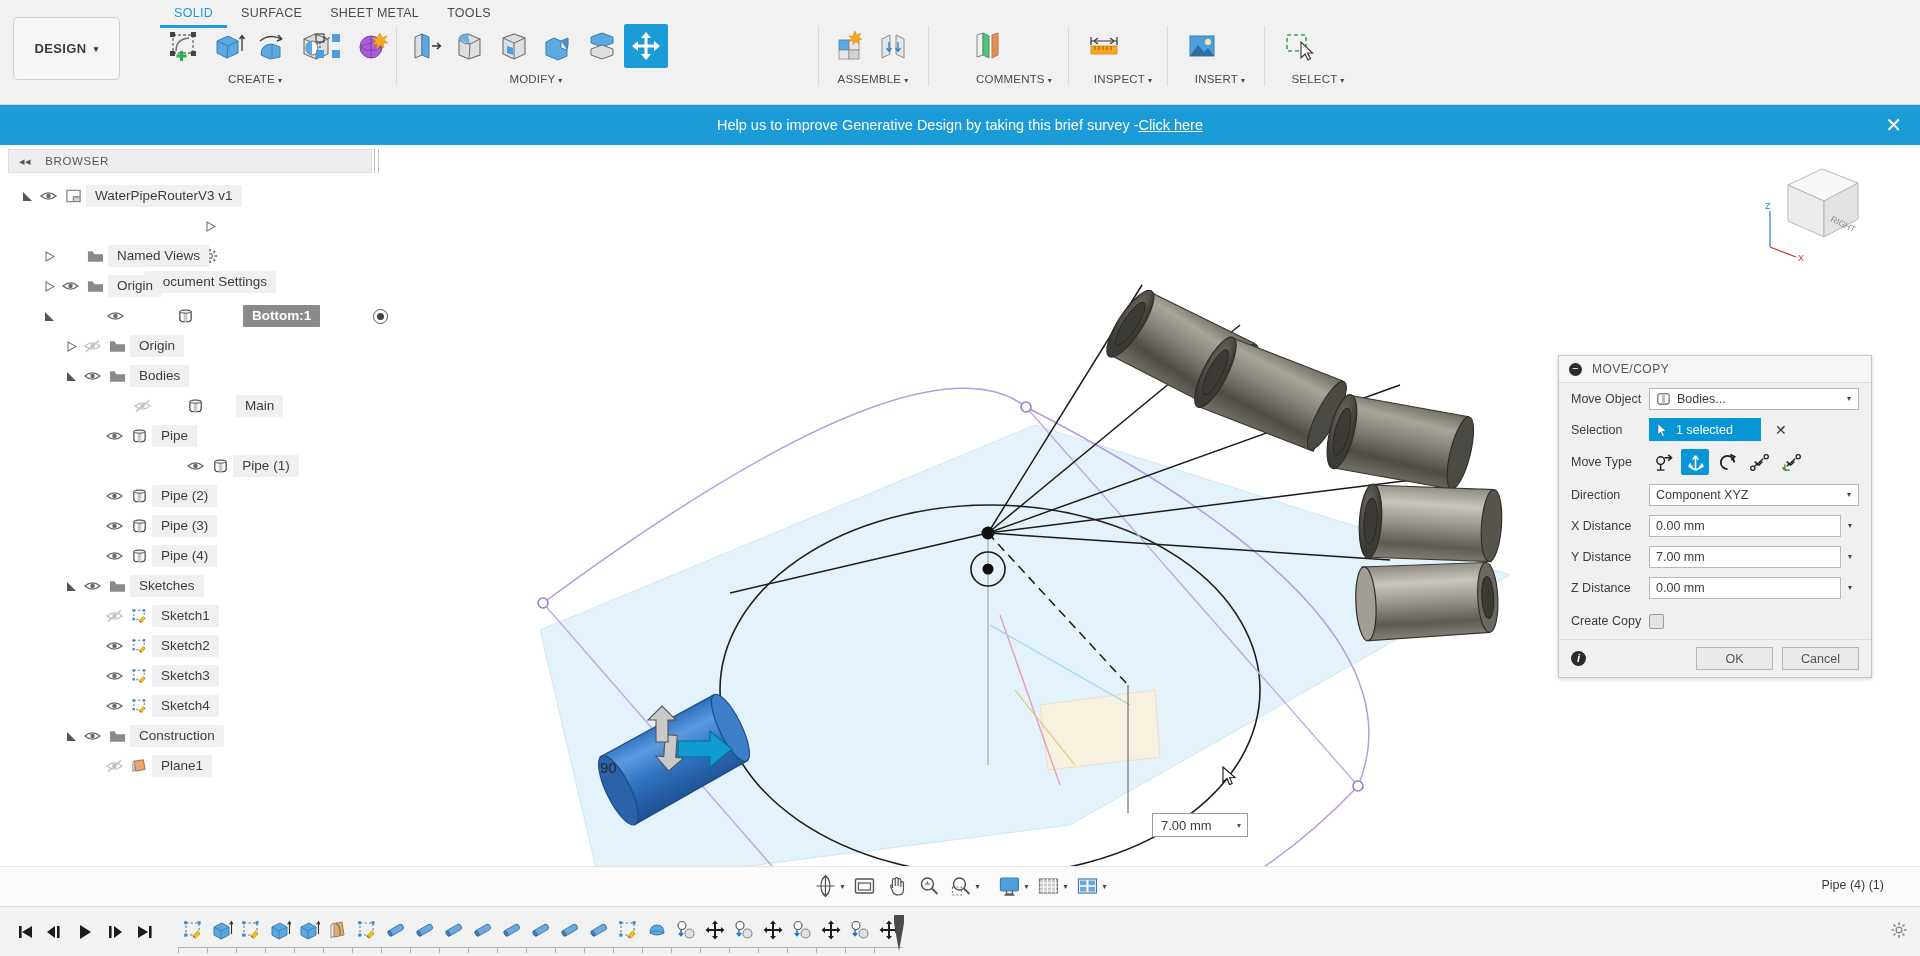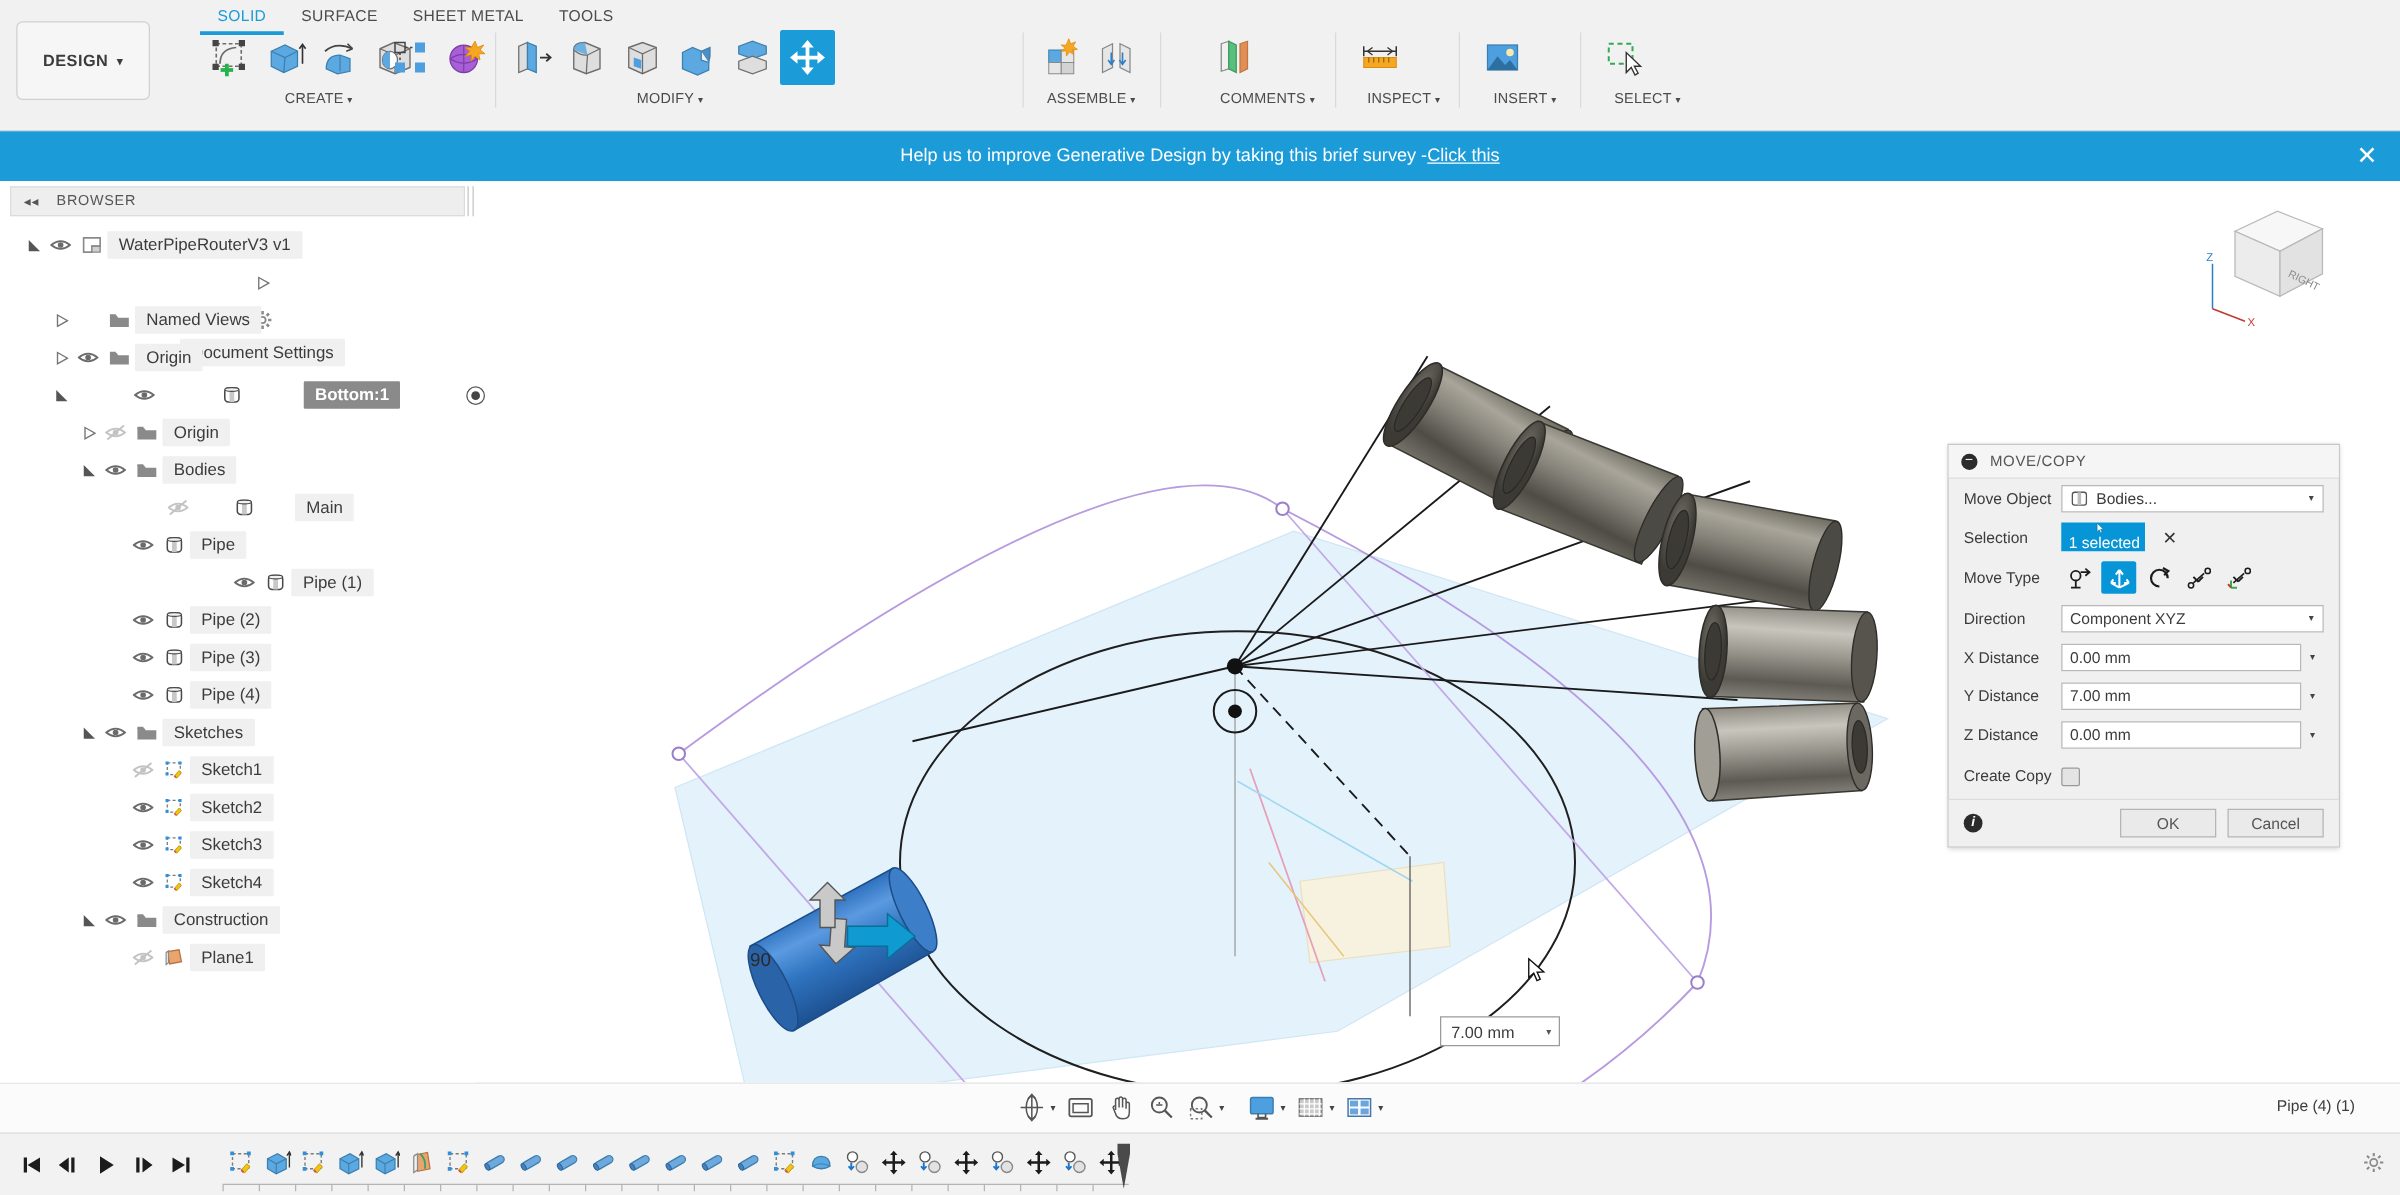--- a/index.html
+++ b/index.html
@@ -147,21 +147,21 @@
     display: flex; align-items: center; padding: 0 6px; font-size: 12.5px; position: relative; cursor: pointer;
   }
   .dsel .dcaret { position: absolute; right: 7px; font-size: 8px; color: #444; }
   .dinput {
     flex: 1; height: 22px; background: #fff; border: 1px solid #b8b8b8;
     display: flex; align-items: center; padding: 0 6px; font-size: 12.5px;
   }
   .dstep { width: 18px; text-align: center; font-size: 8px; color: #444; cursor: pointer; }
   .selbtn {
     background: #0696d7; color: #fff; height: 23px; display: flex; align-items: center;
-    padding: 0 4px 0 6px; font-size: 12.5px; cursor: pointer; flex-direction: column;
+    padding: 0 28px 0 6px; font-size: 12.5px; cursor: pointer;
   }
   .xclear { margin-left: 14px; font-size: 14px; color: #333; cursor: pointer; }
   .mt-btn {
     width: 28px; height: 26px; display: flex; align-items: center; justify-content: center;
     margin-right: 4px; cursor: pointer; border-radius: 2px;
   }
   .mt-btn.on { background: #0696d7; }
   .dcheck {
     width: 15px; height: 15px; border: 1px solid #9a9a9a; background: #e4e4e4;
     border-radius: 2px; cursor: pointer;
@@ -444,21 +444,21 @@
         </div>
       </div>
       <div class="grp-label" style="width:80px;">
         <span>SELECT</span><span class="caret">▾</span>
       </div>
     </div>
   </div>
 
   <div id="banner">
     <span>Help us to improve Generative Design by taking this brief survey - </span>
-    <a href="#">Click this</a>
+    <a href="#">Click here</a>
     <span id="banner-close">✕</span>
   </div>
 
   <div id="canvas">
     <svg width="1920" height="721" viewBox="0 0 1920 721">
       <defs>
         <linearGradient id="pipeG" x1="0" y1="0" x2="0" y2="1">
           <stop offset="0%" stop-color="#6d6a60"></stop>
           <stop offset="22%" stop-color="#a9a59a"></stop>
           <stop offset="45%" stop-color="#86837a"></stop>

